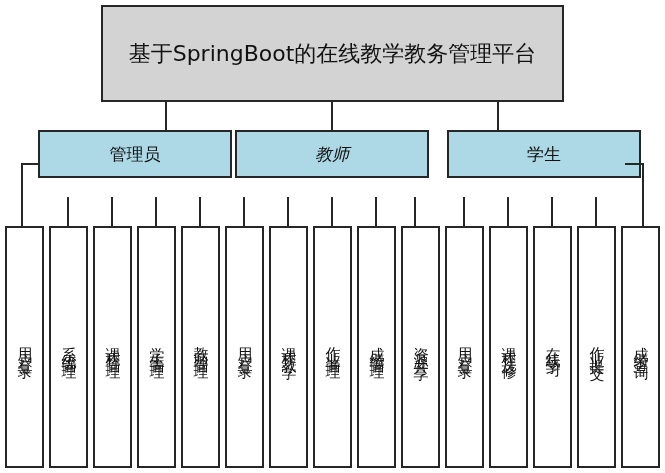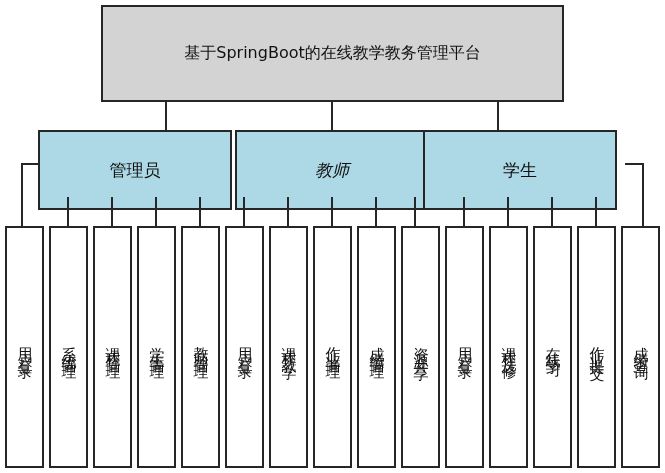--- a/index.html
+++ b/index.html
@@ -1,22 +1,22 @@
 <!DOCTYPE html>
 <html><head>
 <meta charset="utf-8">
 <style>
   html, body { margin: 0; padding: 0; background: #ffffff; }
   body { width: 665px; height: 473px; position: relative; overflow: hidden;
          font-family: "DejaVu Sans", "Liberation Sans", sans-serif; color: #111; }
   .box { position: absolute; box-sizing: border-box; border: 2px solid #262626;
          display: flex; align-items: center; justify-content: center; text-align: center; }
   .root { left: 101px; top: 5px; width: 463px; height: 97px; background: #d3d3d3;
-          font-size: 16px; letter-spacing: 0px; }
-  .mid { top: 130px; width: 194px; height: 80px; background: #add8e6; font-size: 17px; align-items: center; }
+          font-size: 22px; letter-spacing: 0px; }
+  .mid { top: 130px; width: 194px; height: 48px; background: #add8e6; font-size: 17px; align-items: center; }
   .leaf { top: 226px; width: 39px; height: 242px; background: #ffffff; font-size: 15px;
           writing-mode: vertical-rl; text-orientation: upright; letter-spacing: 6px; line-height: 1; }
   .line { position: absolute; background: #262626; }
   .v { width: 2px; }
   .h { height: 2px; }
 </style>
 </head>
 <body>
 
 <div class="box root">
@@ -26,21 +26,21 @@
 <div class="line v" style="left:165px; top:101px; height:30px;"></div>
 <div class="line v" style="left:331px; top:101px; height:30px;"></div>
 <div class="line v" style="left:497px; top:101px; height:30px;"></div>
 
 <div class="box mid" style="left:38px;">
   <span>管理员</span>
 </div>
 <div class="box mid" style="left:235px;font-style:italic;">
   <span>教师</span>
 </div>
-<div class="box mid" style="left:423px;">
+<div class="box mid" style="left:447px;">
   <span>学生</span>
 </div>
 
 <div class="line h" style="left:21px; top:163px; width:18px;"></div>
 <div class="line v" style="left:21px; top:163px; height:64px;"></div>
 <div class="line v" style="left:67px; top:197px; height:30px;"></div>
 <div class="line v" style="left:111px; top:197px; height:30px;"></div>
 <div class="line v" style="left:155px; top:197px; height:30px;"></div>
 <div class="line v" style="left:199px; top:197px; height:30px;"></div>
 

